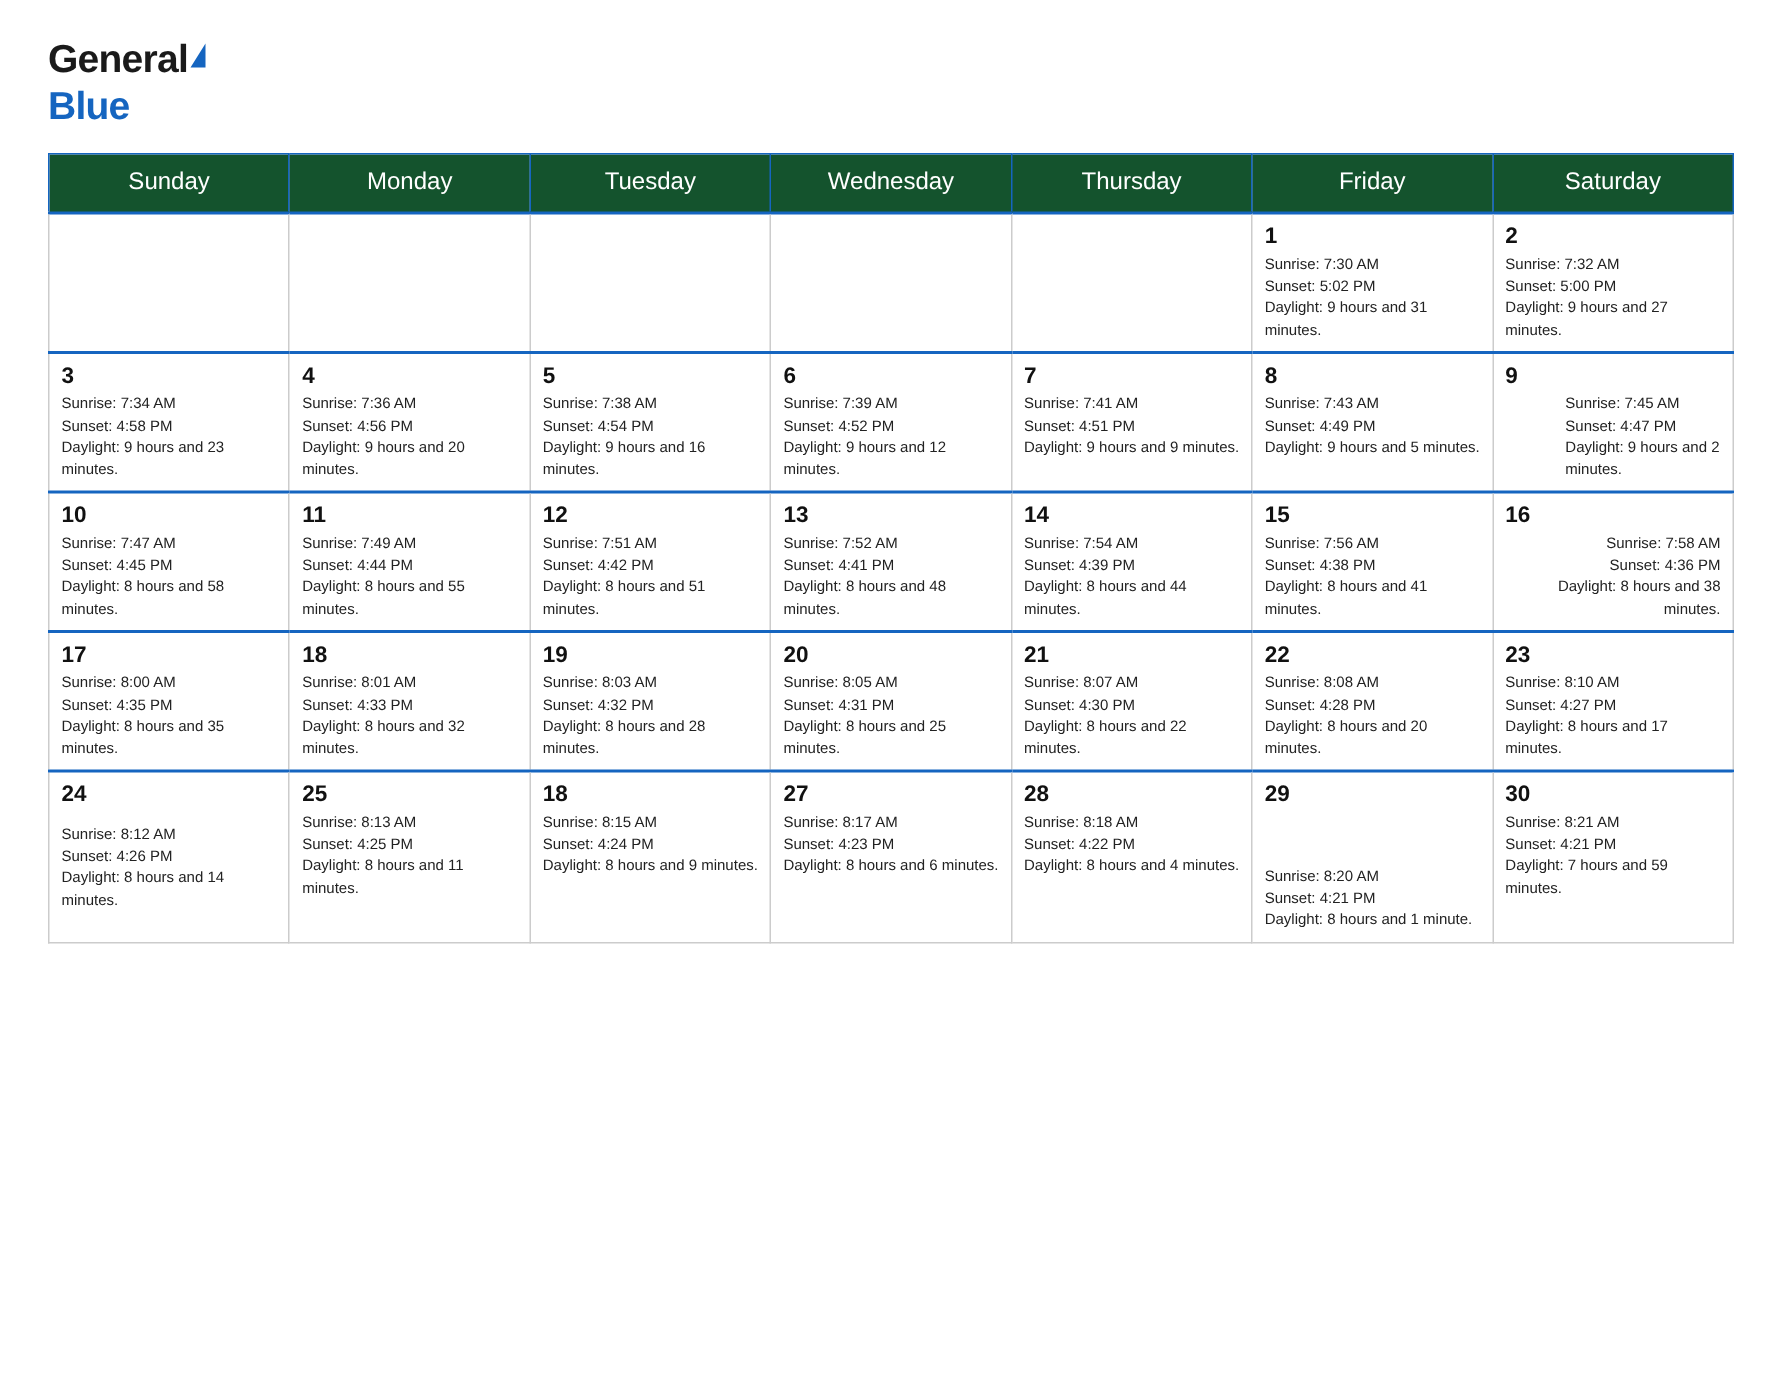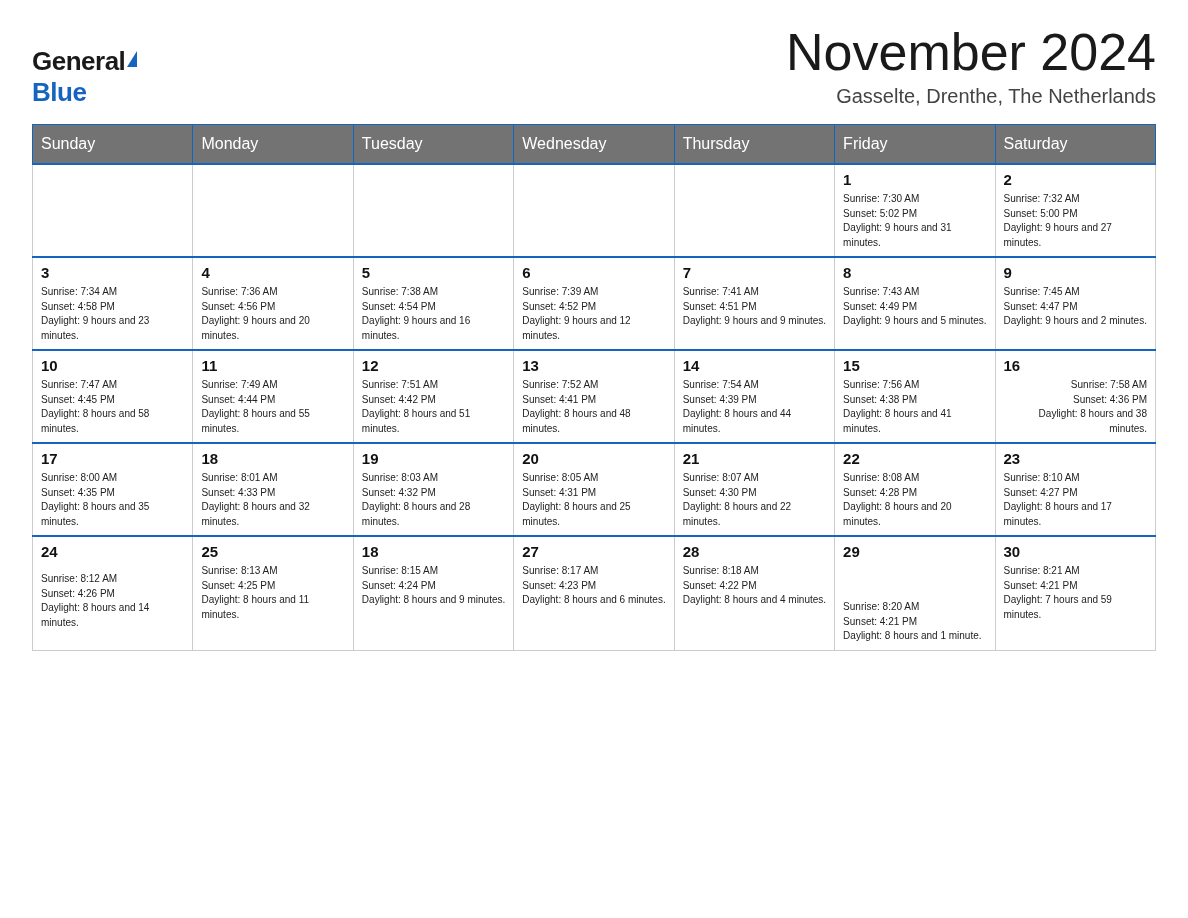--- a/index.html
+++ b/index.html
@@ -57,26 +57,26 @@
       font-size: 20px;
       color: #444;
       margin-top: 4px;
     }
     .calendar-table {
       width: 100%;
       border-collapse: collapse;
       margin-top: 8px;
     }
     .calendar-table th {
-      background-color: #737373;
+      background-color: #14532d;
       color: #ffffff;
       font-size: 16px;
       font-weight: normal;
       padding: 10px 8px;
-      text-align: left;
+      text-align: center;
       border: 1px solid #1565c0;
     }
     .calendar-table td {
       width: 14.28%;
       vertical-align: top;
       border: 1px solid #cccccc;
       border-top: 2px solid #1565c0;
       padding: 6px 8px;
       min-height: 100px;
       font-size: 13px;
@@ -105,24 +105,20 @@
 </head>
 <body>
 
 <div class="header-row">
   <div class="logo">
     <div class="logo-line1">
       <span class="logo-general">General</span>
       <span class="logo-triangle"></span>
     </div>
     <span class="logo-blue">Blue</span>
-  </div>
-  <div class="title-block">
-    <div class="month-title">November 2024</div>
-    <div class="location-subtitle">Gasselte, Drenthe, The Netherlands</div>
   </div>
 </div>
 
 <table class="calendar-table">
   <thead>
     <tr>
     <th>Sunday</th>
         <th>Monday</th>
         <th>Tuesday</th>
         <th>Wednesday</th>
@@ -183,21 +179,21 @@
 Daylight: 9 hours and 9 minutes.</div>
         </td>
         <td>
           <span class="day-number">8</span>
           <div class="day-info" style="white-space: pre-line;">Sunrise: 7:43 AM
 Sunset: 4:49 PM
 Daylight: 9 hours and 5 minutes.</div>
         </td>
         <td>
           <span class="day-number">9</span>
-          <div class="day-info" style="white-space: pre-line;">Sunrise: 7:45 AM
+          <div class="day-info" style="white-space: pre-line; margin-left: 40px;">Sunrise: 7:45 AM
 Sunset: 4:47 PM
 Daylight: 9 hours and 2 minutes.</div>
         </td>
       </tr>
       <tr>
         <td>
           <span class="day-number">10</span>
           <div class="day-info" style="white-space: pre-line;">Sunrise: 7:47 AM
 Sunset: 4:45 PM
 Daylight: 8 hours and 58 minutes.</div>

